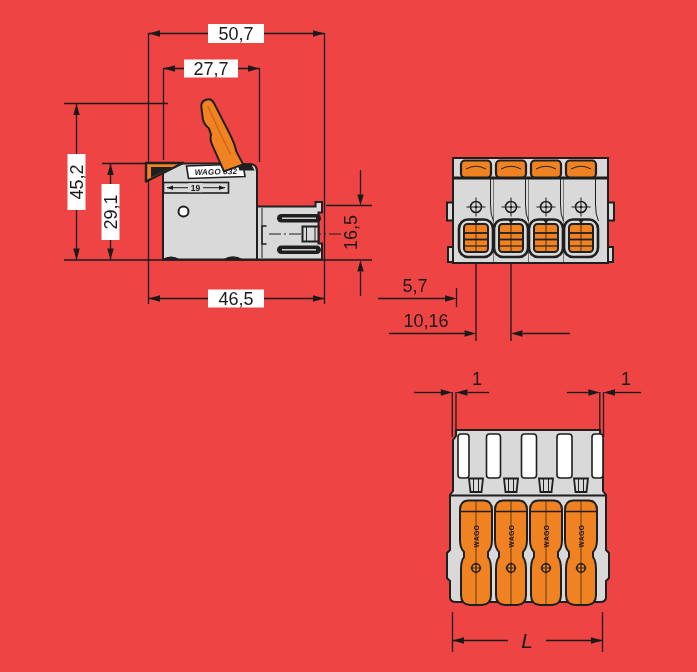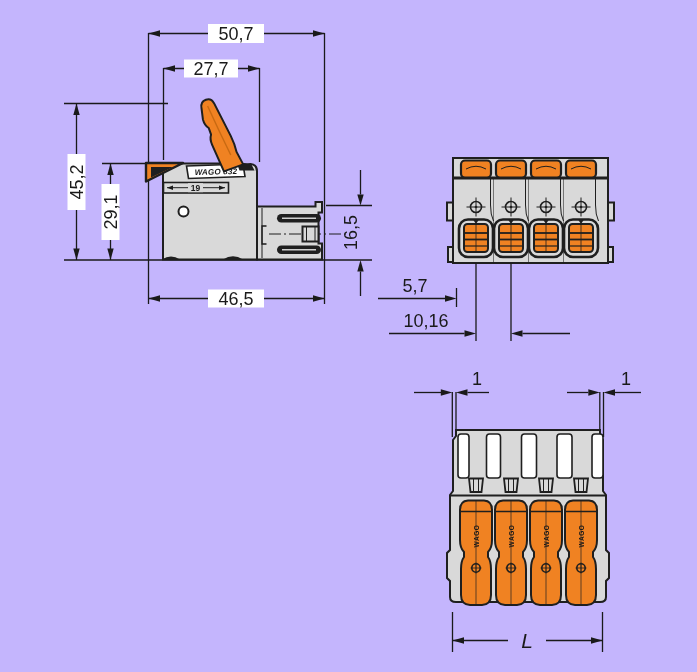--- a/index.html
+++ b/index.html
@@ -1,16 +1,16 @@
 <!DOCTYPE html>
 <html><head>
 <meta charset="utf-8">
 <style>
   html,body{margin:0;padding:0;background:#fff;}
-  .canvas{position:relative;width:697px;height:672px;background:#c4b5fd;overflow:hidden;
+  .canvas{position:relative;width:697px;height:672px;background:#ef4444;overflow:hidden;
           font-family:"Liberation Sans", sans-serif;}
   svg{display:block}
   text{font-family:"Liberation Sans", sans-serif;fill:#1a1a1a;}
   .dim{font-size:18px;}
   .dimL{font-size:21px;font-style:italic;}
   .tiny{font-size:8.5px;font-weight:bold;}
   .logo{font-size:8px;font-weight:bold;font-style:italic;letter-spacing:.2px;}
   .lvtxt{font-size:6.5px;font-weight:bold;letter-spacing:.6px;}
   .ln{stroke:#1a1a1a;stroke-width:1.3;fill:none;}
   .thin{stroke:#1f1f1f;stroke-width:1;fill:none;}

